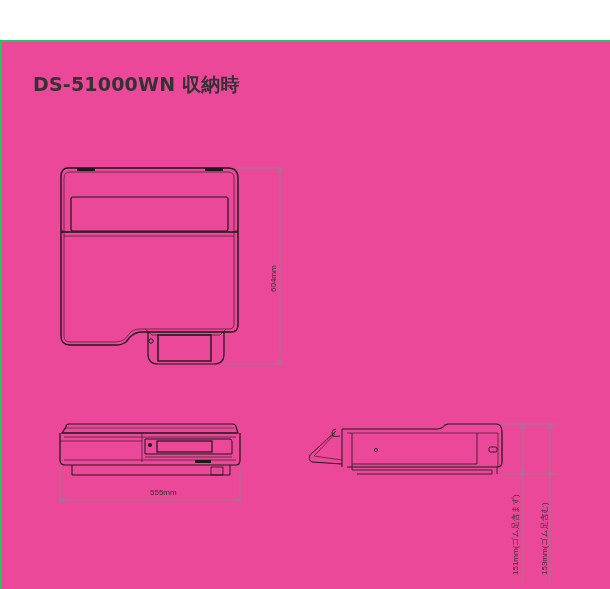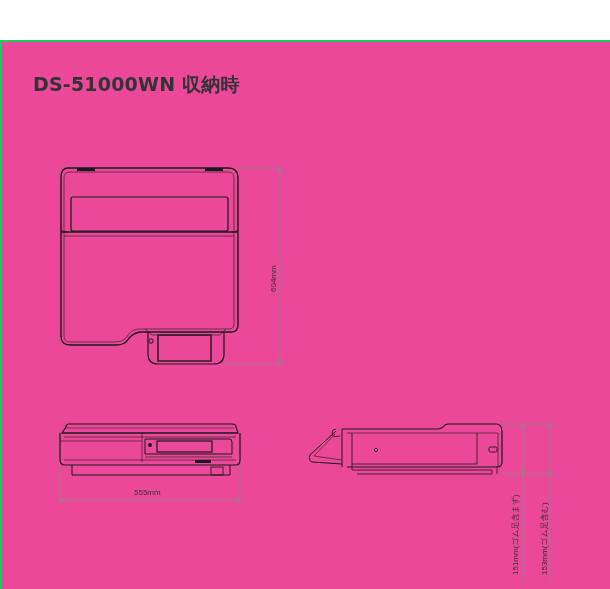--- a/index.html
+++ b/index.html
@@ -134,19 +134,19 @@
         <path d="M546,387 L548,382 L550,387"></path>
         <path d="M546,429 L548,434 L550,429"></path>
         <line x1="521" y1="432" x2="521" y2="540"></line>
         <line x1="548" y1="432" x2="548" y2="540"></line>
       </g>
     </g>
   </svg>
 
   <div class="dim-label vertical" style="left:267px; top:250px;">604mm</div>
 
-  <div class="dim-label" style="left:132px; top:446px;">555mm</div>
+  <div class="dim-label" style="left:148px; top:446px;">555mm</div>
 
   <div class="dim-label vertical" style="left:508px; top:533px;">151mm(ゴム足含まず)</div>
 
   <div class="dim-label vertical" style="left:537px; top:533px;">153mm(ゴム足含む)</div>
 
 </div>
 
 </body></html>

